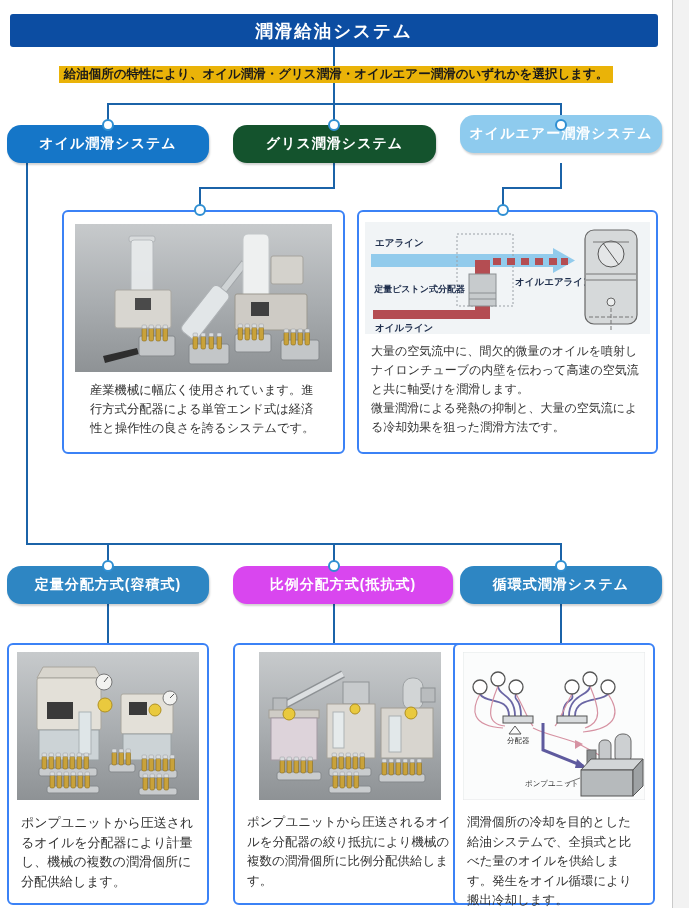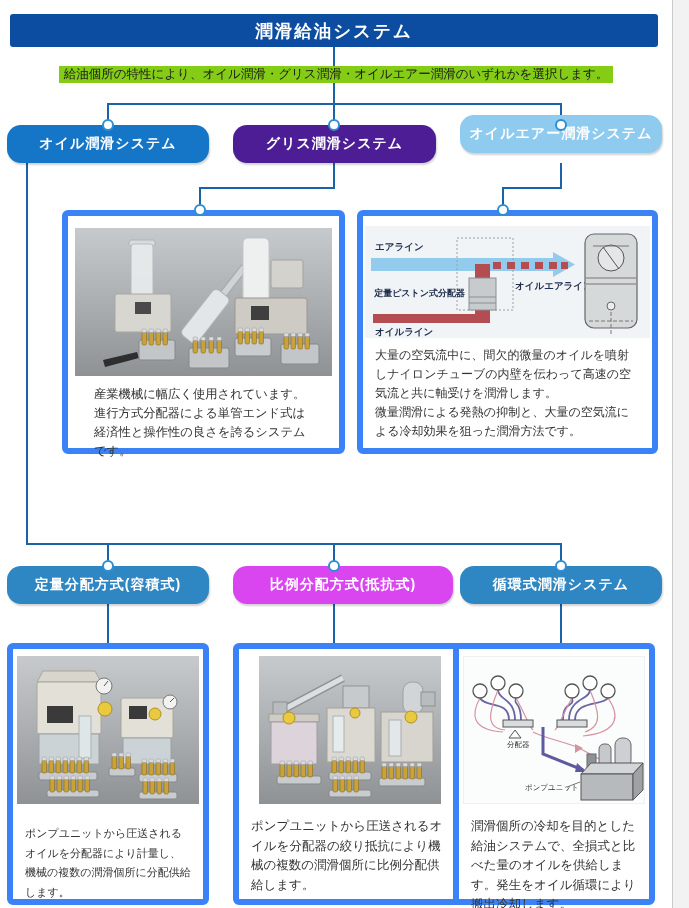--- a/index.html
+++ b/index.html
@@ -5,26 +5,26 @@
   html,body{margin:0;padding:0;}
   body{
     width:689px;height:908px;position:relative;background:#f2f2f2;
     font-family:"Liberation Sans","DejaVu Sans",sans-serif;
     -webkit-font-smoothing:antialiased;
   }
   #content{position:absolute;left:0;top:0;width:672px;height:908px;background:#ffffff;border-right:1px solid #c9c9c9;overflow:hidden;}
   .titlebar{position:absolute;left:10px;top:14px;width:648px;height:33px;background:#0c4da2;border-radius:3px;
     display:flex;align-items:center;justify-content:center;color:#fff;font-size:17.5px;font-weight:bold;letter-spacing:2px;}
   .subtitle{position:absolute;left:0;top:64px;width:672px;text-align:center;z-index:3;}
-  .subtitle span{display:inline-block;background:#84cc16;padding:0 5px;font-size:12.5px;font-weight:normal;color:#1a1a1a;}
+  .subtitle span{display:inline-block;background:#eab308;padding:0 5px;font-size:12.5px;font-weight:bold;color:#1a1a1a;}
   .cl{position:absolute;background:#1b63a8;z-index:1;}
   .node{position:absolute;width:8px;height:8px;background:#fff;border:2px solid #2f8fd2;border-radius:50%;z-index:4;}
   .branch{position:absolute;height:38px;border-radius:14px;display:flex;align-items:center;justify-content:center;
     color:#fff;font-size:14px;font-weight:bold;z-index:2;box-shadow:1px 2px 2px rgba(0,0,0,0.18);letter-spacing:1px;}
-  .panel{position:absolute;background:#fff;border:6px solid #3b82f6;border-radius:6px;z-index:2;box-sizing:border-box;}
+  .panel{position:absolute;background:#fff;border:2px solid #3b82f6;border-radius:6px;z-index:2;box-sizing:border-box;}
   .panel .ptext{color:#333;}
   .midnote{position:absolute;left:5px;top:488px;width:662px;font-size:12.5px;font-weight:bold;color:#1a1a1a;line-height:21px;z-index:2;}
   .photo{display:block;}
   svg text{font-family:"Liberation Sans","DejaVu Sans",sans-serif;}
 </style>
 </head>
 <body>
 
 <svg width="0" height="0" style="position:absolute" aria-hidden="true">
   <defs>
@@ -66,21 +66,21 @@
   <div class="cl" style="left:333px;top:604px;width:2px;height:39px"></div>
   <div class="cl" style="left:560px;top:604px;width:2px;height:39px"></div>
 
   <div class="subtitle">
     <span>給油個所の特性により、オイル潤滑・グリス潤滑・オイルエアー潤滑のいずれかを選択します。</span>
   </div>
 
   <div class="branch" style="left:7px;width:202px;top:125px;background:#1576c8">
     <span>オイル潤滑システム</span>
   </div>
-  <div class="branch" style="left:233px;width:203px;top:125px;background:#4c1d95">
+  <div class="branch" style="left:233px;width:203px;top:125px;background:#14532d">
     <span>グリス潤滑システム</span>
   </div>
   <div class="branch" style="left:460px;width:202px;top:115px;background:#8ecbee">
     <span>オイルエアー潤滑システム</span>
   </div>
 
   <div class="node" style="left:102px;top:119px"></div>
   <div class="node" style="left:328px;top:119px"></div>
   <div class="node" style="left:555px;top:119px"></div>
   <div class="node" style="left:194px;top:204px"></div>
@@ -234,21 +234,21 @@
           <use href="#pin" x="139" y="106"></use>
           <use href="#pin" x="146" y="106"></use>
           <use href="#pin" x="153" y="106"></use>
         <rect x="122" y="136" width="38" height="7" rx="2" fill="#c9ccce" stroke="#85898c"></rect>
         <use href="#pin" x="126" y="125"></use>
           <use href="#pin" x="133" y="125"></use>
           <use href="#pin" x="140" y="125"></use>
           <use href="#pin" x="147" y="125"></use>
       </g>
     </svg>
-    <div class="ptext" style="margin:20px 12px 0;font-size:11px;line-height:19.5px">ポンプユニットから圧送されるオイルを分配器により計量し、機械の複数の潤滑個所に分配供給します。</div>
+    <div class="ptext" style="margin:13px 12px 0;font-size:13px;line-height:19.5px">ポンプユニットから圧送されるオイルを分配器により計量し、機械の複数の潤滑個所に分配供給します。</div>
   </div>
 
   <div class="panel" style="left:233px;top:643px;width:233px;height:262px">
     <svg class="photo" style="margin:7px auto 0" width="182" height="148" viewBox="0 0 182 148">
       <rect width="182" height="148" fill="url(#gph)"></rect>
       <line x1="20" y1="56" x2="84" y2="22" stroke="#8d9194" stroke-width="8"></line>
       <line x1="20" y1="56" x2="84" y2="22" stroke="#dcdfe1" stroke-width="5"></line>
       <rect x="14" y="46" width="14" height="14" fill="#b9bcbe" stroke="#8d9194"></rect>
       <rect x="10" y="58" width="50" height="8" fill="#cfccc6" stroke="#a19e96"></rect>
       <rect x="12" y="66" width="46" height="42" fill="#ddd3da" stroke="#a39aa3"></rect>

